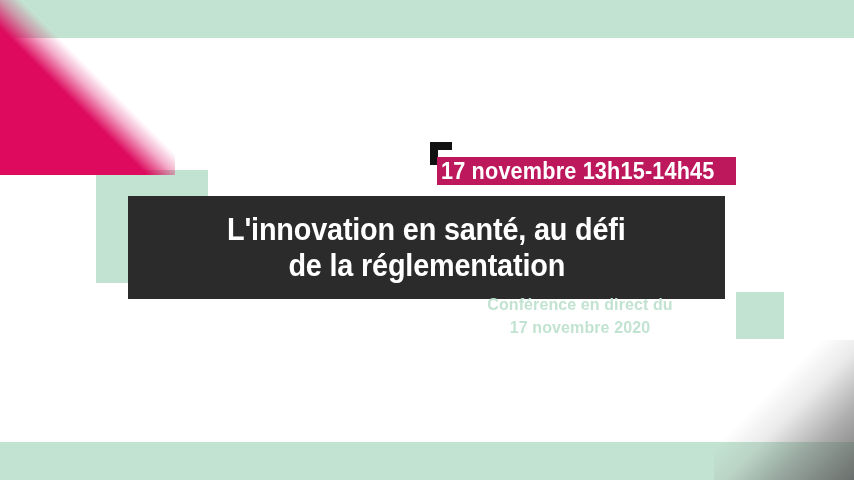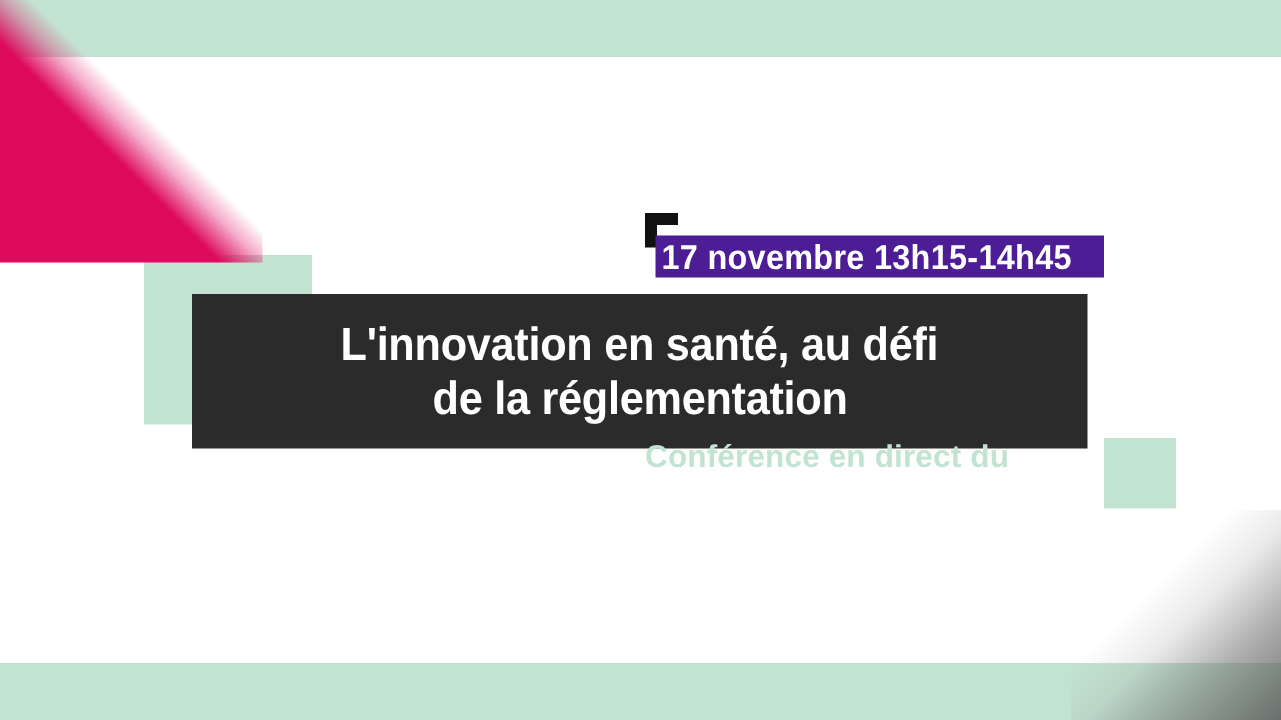--- a/index.html
+++ b/index.html
@@ -98,21 +98,21 @@
     background: #ffffff;
   }
 
   
   .date-banner {
     position: absolute;
     left: 437px;
     top: 157px;
     height: 28px;
     padding: 0 4px 0 4px;
-    background: #4c1d95;
+    background: #be185d;
     display: flex;
     align-items: center;
     box-sizing: border-box;
   }
   .date-banner-text {
     font-family: "Liberation Sans Narrow", "Liberation Sans", sans-serif;
     font-weight: bold;
     font-size: 23px;
     line-height: 23px;
     color: #ffffff;
@@ -145,24 +145,24 @@
     letter-spacing: -0.2px;
     transform: scaleX(0.93);
   }
 
   
   .subtitle {
     position: absolute;
     left: 430px;
     top: 293px;
     width: 300px;
-    text-align: left;
+    text-align: center;
     font-family: "Liberation Sans Narrow", "Liberation Sans", sans-serif;
     font-weight: bold;
-    font-size: 21px;
+    font-size: 16px;
     line-height: 23px;
     color: #c3e3d2;
     letter-spacing: 0.1px;
   }
   .subtitle div {
     white-space: nowrap;
   }
 </style>
 </head>
 <body>
@@ -183,17 +183,18 @@
     <span class="date-banner-text">17 novembre 13h15-14h45</span>
   </div>
 
   <div class="title-block">
     <div class="title-line">L'innovation en santé, au défi</div>
     <div class="title-line">de la réglementation</div>
   </div>
 
   <div class="subtitle">
     <div>Conférence en direct du</div>
+    <div>17 novembre 2020</div>
   </div>
 
   <div class="grey-corner"></div>
 
 </div>
 
 </body></html>

